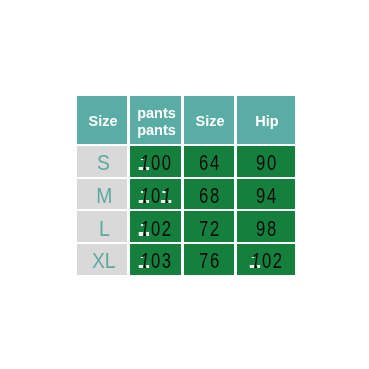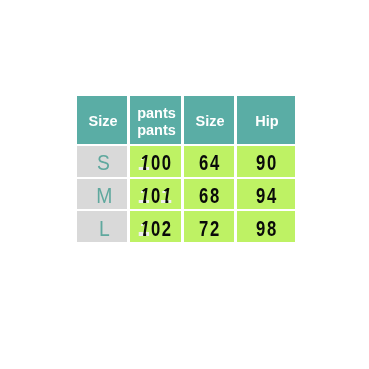--- a/index.html
+++ b/index.html
@@ -50,24 +50,24 @@
 
   .data-row td { height: 30.7px; }
 
   .size-cell {
     background: #d9d9d9;
     color: #5fa89e;
     font-size: 22.5px;
     font-weight: 300;
   }
   .val-cell {
-    background: #bef264;
+    background: #15803d;
     color: #0a0a0a;
     font-size: 22.5px;
-    font-weight: bold;
+    font-weight: normal;
   }
   .val-cell span.txt, .size-cell span.txt {
     display: inline-block;
     position: relative;
     top: 2px;
     transform-origin: center;
     white-space: nowrap;
   }
   .val-cell span.txt {
     transform: scaleX(0.74);
@@ -136,14 +136,20 @@
     <td class="val-cell"><span class="txt">94</span></td>
   </tr>
 
   <tr class="data-row">
     <td class="size-cell"><span class="txt">L</span></td>
     <td class="val-cell"><span class="txt"><i class="one"><u>1</u></i>02</span></td>
     <td class="val-cell"><span class="txt">72</span></td>
     <td class="val-cell"><span class="txt">98</span></td>
   </tr>
 
+  <tr class="data-row">
+    <td class="size-cell"><span class="txt">XL</span></td>
+    <td class="val-cell"><span class="txt"><i class="one"><u>1</u></i>03</span></td>
+    <td class="val-cell"><span class="txt">76</span></td>
+    <td class="val-cell"><span class="txt"><i class="one"><u>1</u></i>02</span></td>
+  </tr>
   </tbody>
 </table>
 
 </body></html>

